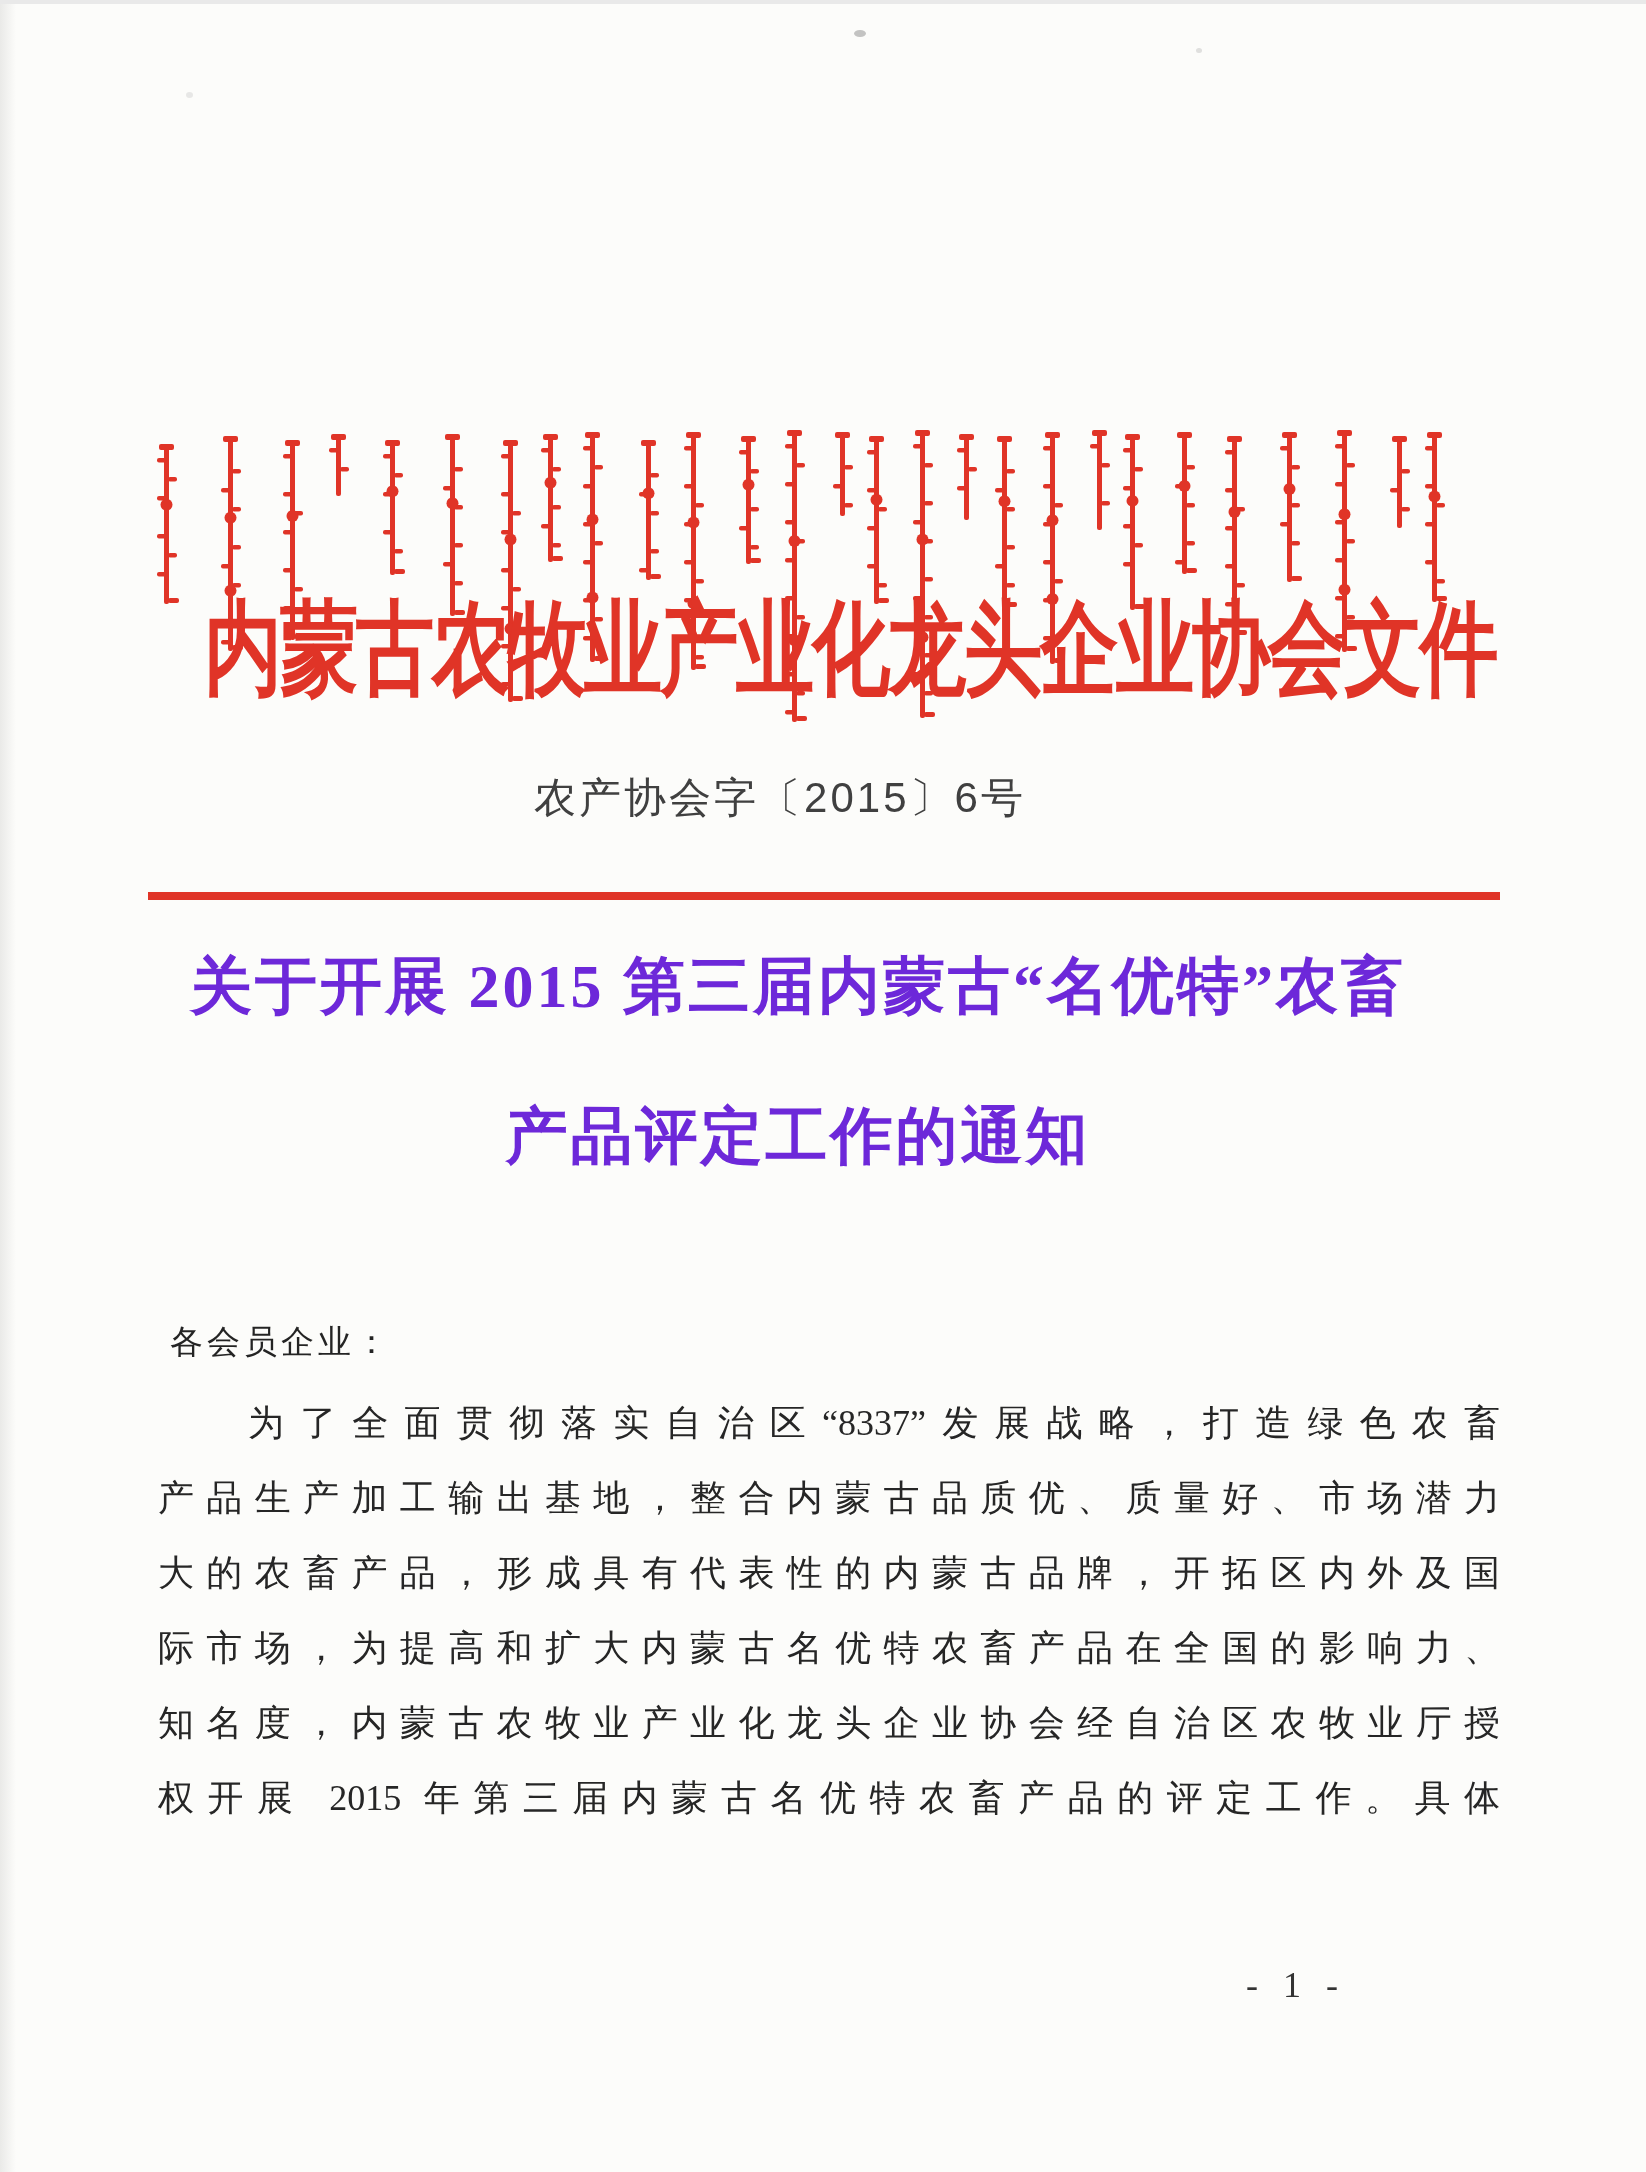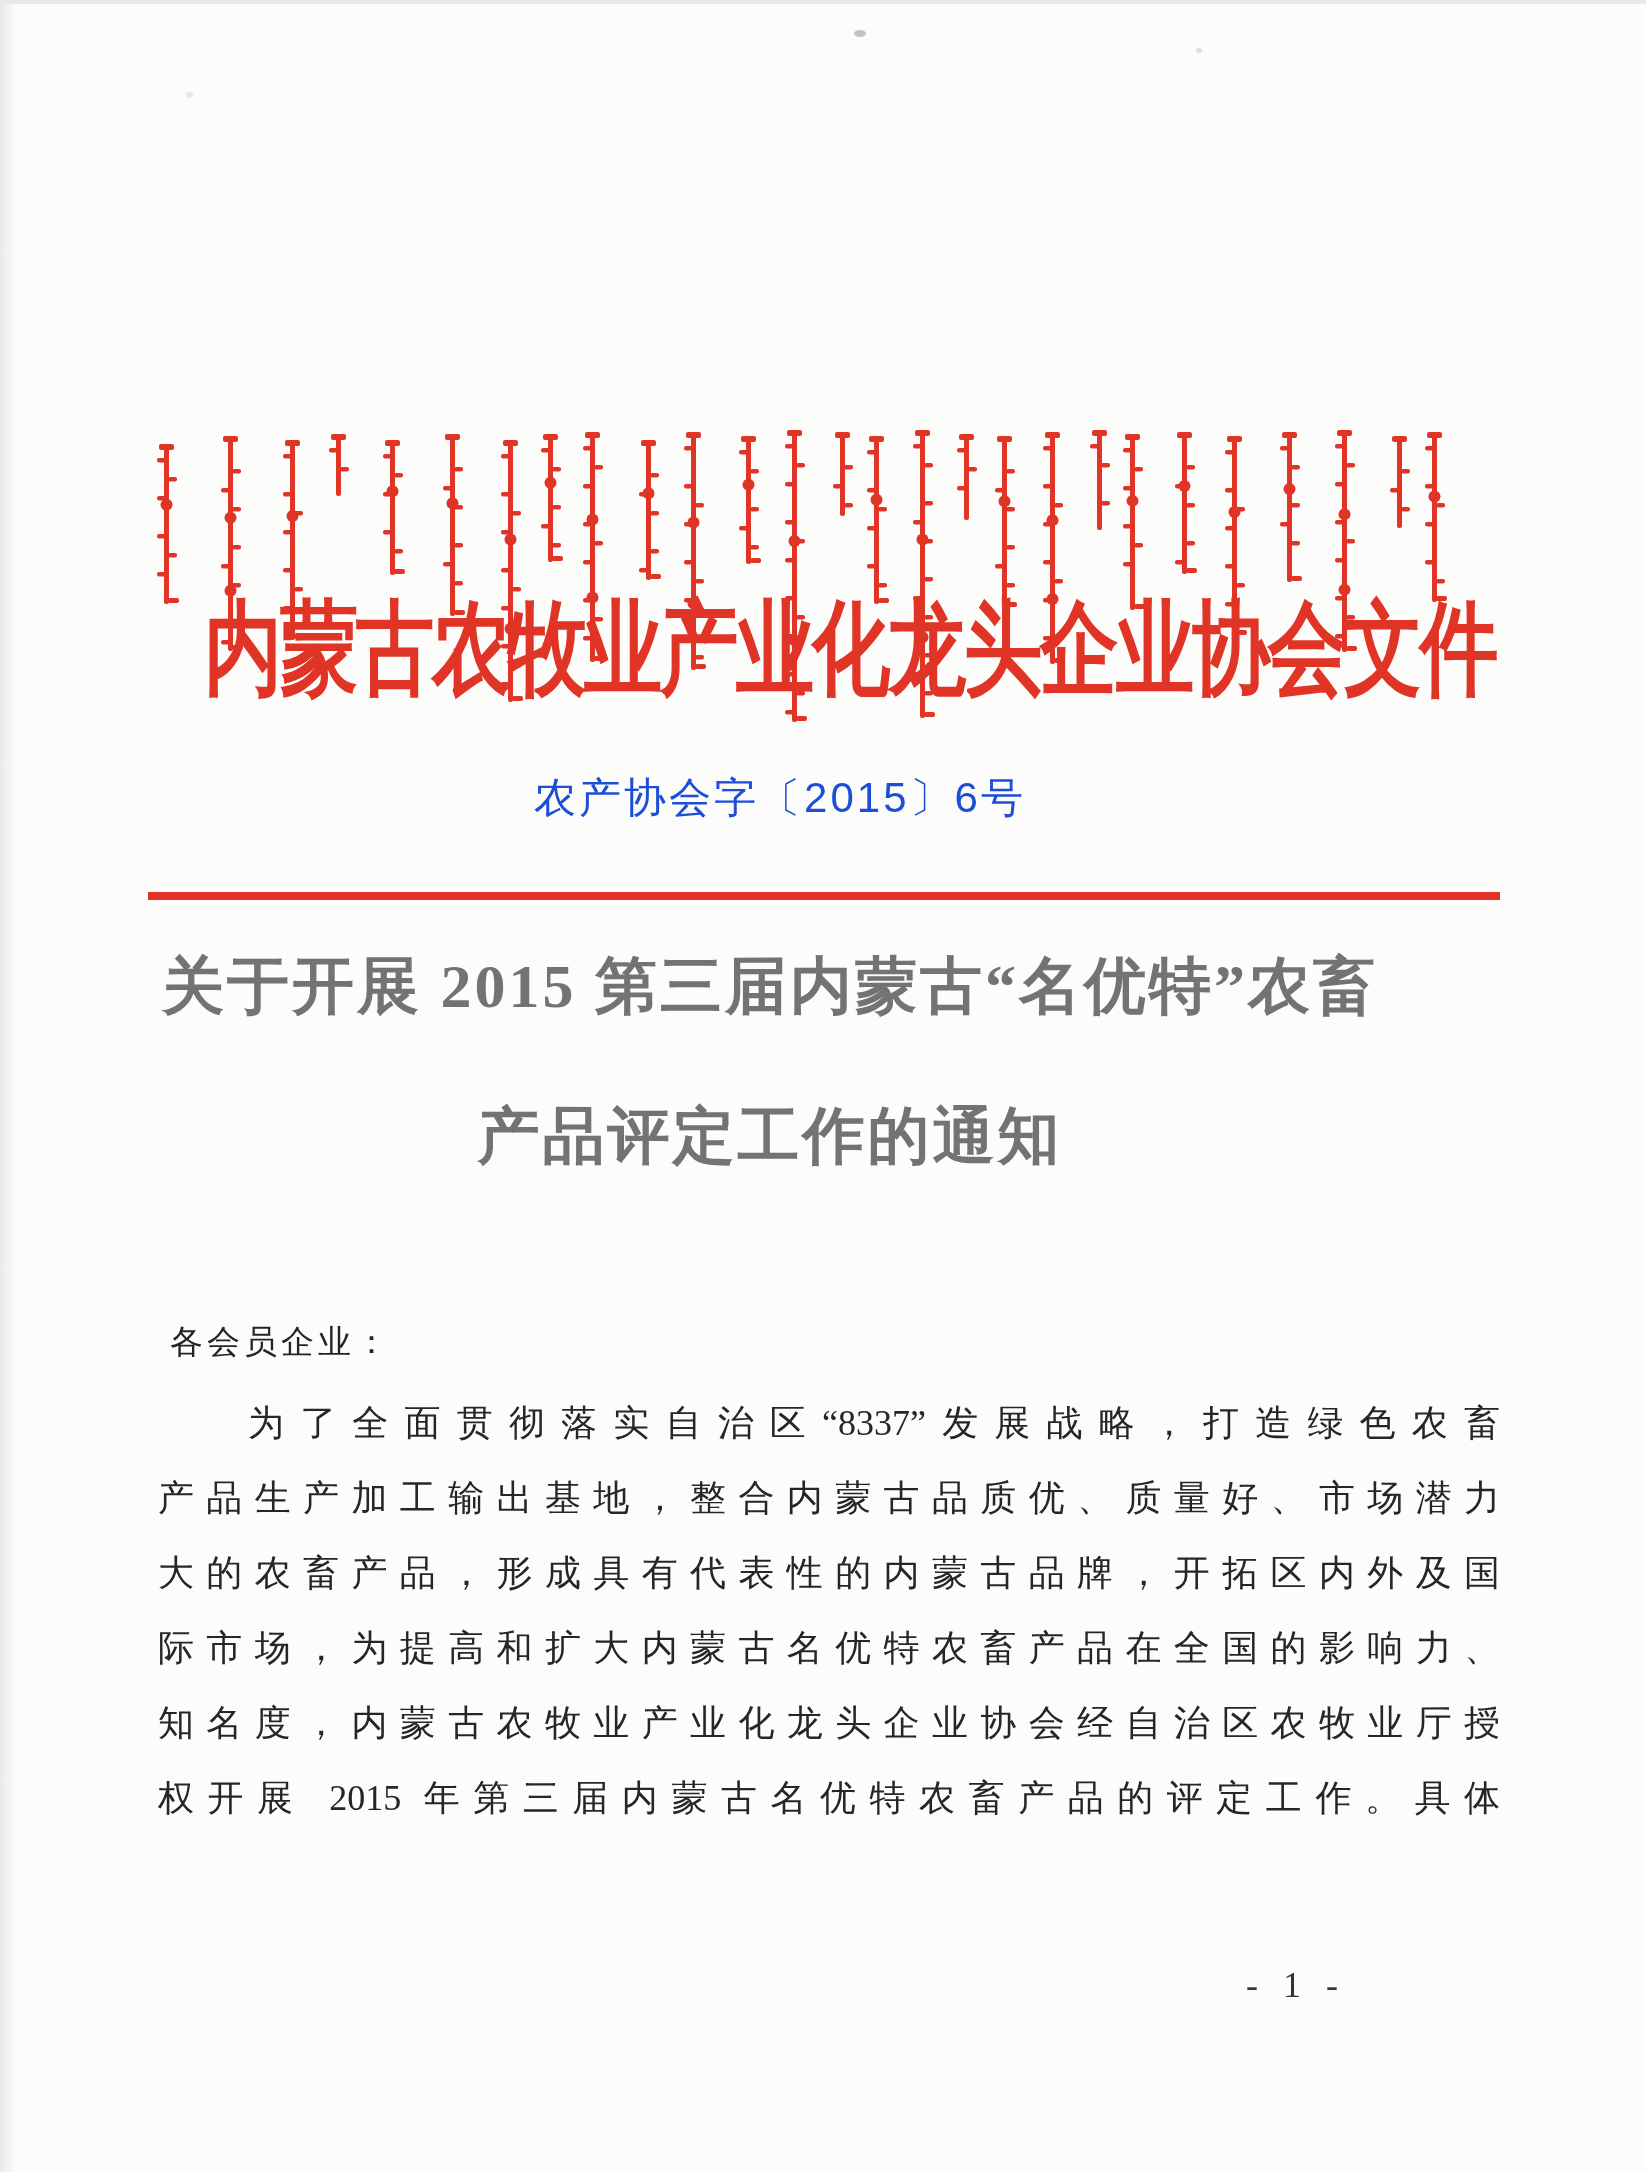--- a/index.html
+++ b/index.html
@@ -45,37 +45,38 @@
     transform:scaleX(0.76);
     transform-origin:center top;
     white-space:nowrap;
   }
 
   .doc-number{
     position:absolute;left:0;top:766px;width:1560px;
     text-align:center;
     font-family:"Liberation Sans", sans-serif;
     font-size:42px;
-    color:#1d4ed8;
+    color:#404040;
     letter-spacing:3px;
   }
 
   .red-divider{
     position:absolute;left:148px;top:888px;width:1352px;height:8px;
     background:var(--red);
   }
 
   .notice-title{
     position:absolute;left:0;width:1540px;
     text-align:center;
     font-size:62px;
     font-weight:bold;
-    color:#737373;
+    color:#6d28d9;
     letter-spacing:3px;
     white-space:nowrap;
+    padding-left:28px;
   }
   .notice-title.line1{top:940px;}
   .notice-title.line2{top:1090px;}
 
   .salutation{
     position:absolute;left:170px;top:1316px;
     font-size:33px;color:#242424;letter-spacing:4px;
   }
 
   .body-text{

